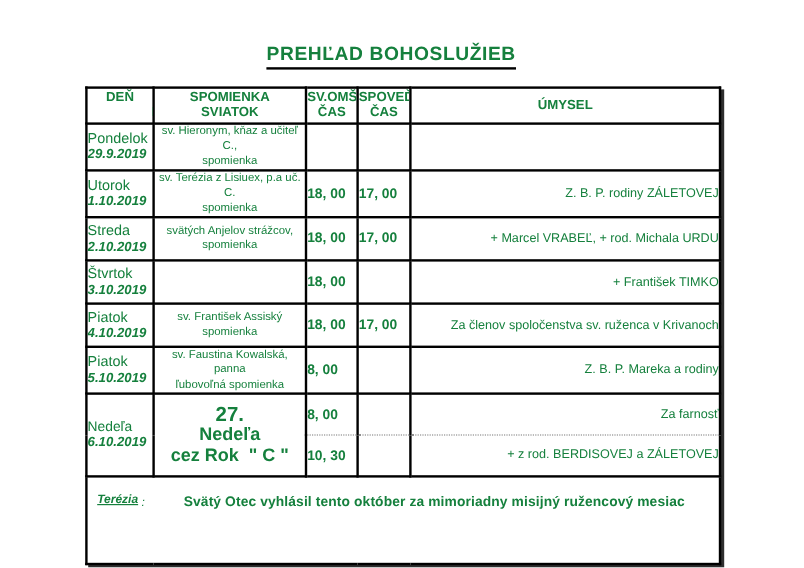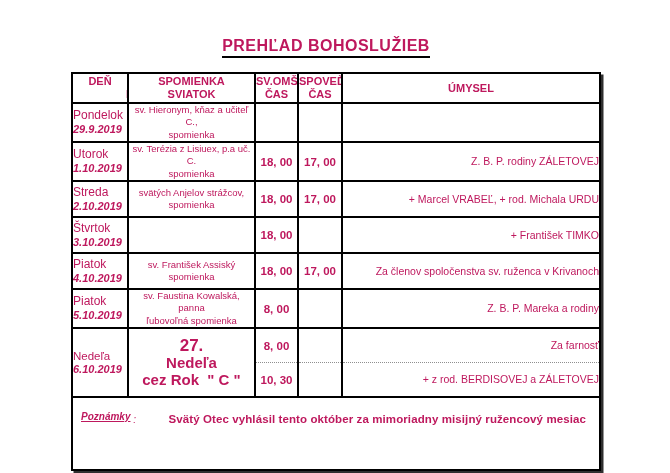--- a/index.html
+++ b/index.html
@@ -1,18 +1,18 @@
 <!DOCTYPE html>
 <html><head>
 <meta charset="utf-8">
 <style>
   html,body{margin:0;padding:0;background:#ffffff;}
   .page{
     position:relative;width:670px;height:473px;background:#ffffff;
-    font-family:"Liberation Sans", sans-serif;color:#be185d;overflow:hidden;
+    font-family:"Liberation Sans", sans-serif;color:#15803d;overflow:hidden;
   }
   .title{
     position:absolute;top:37px;left:62px;width:528px;text-align:center;
   }
   .title span{
     display:inline-block;font-size:16px;font-weight:bold;letter-spacing:.5px;
     border-bottom:2.5px solid #000;padding-bottom:1px;
   }
   table.sched{
     position:absolute;left:71px;top:72px;width:528px;
@@ -30,21 +30,21 @@
   td.hday{text-align:left;padding-left:3px;}
   td.hday .l2{display:block;text-indent:9px;padding-left:44px;}
   .hline{display:block;}
   
   tr.r td{height:34px;}
   td.day{ text-align:left;padding-left:4px;line-height:1.25;}
   td.day .dname{display:block;font-weight:normal;font-size:12px;}
   td.day .ddate{display:block;font-weight:bold;font-style:italic;font-size:11px;}
   td.day.sun .dname{font-weight:normal;font-size:11.5px;}
   td.mem{ text-align:center;font-size:9.5px;line-height:1.3;padding:0 2px;}
-  td.time{text-align:center;font-weight:bold;font-size:11.5px;}
+  td.time{text-align:left;font-weight:bold;font-size:11.5px;}
   td.intent{text-align:right;font-size:10.5px;padding-left:13px;line-height:1.25;}
   
   tr.sunA td, tr.sunB td{height:33px;}
   td.sunmem{text-align:center;line-height:1.12;}
   td.sunmem .b1{display:block;font-weight:bold;font-size:17px;}
   td.sunmem .b2{display:block;font-weight:bold;font-size:15px;}
   td.sunmem .b3{display:block;font-weight:bold;font-size:15px;white-space:pre;}
   tr.sunA td.subdiv{border-bottom:1px dotted #8f8f8f;}
   tr.sunB td.subdiv{border-top:1px dotted #8f8f8f;}
   
@@ -199,20 +199,20 @@
       <td class="intent subdiv">Za farnosť</td>
     </tr>
     <tr class="sunB">
       <td class="time subdiv">10, 30</td>
       <td class="time subdiv"></td>
       <td class="intent subdiv">+  z rod. BERDISOVEJ a ZÁLETOVEJ</td>
     </tr>
 
     <tr class="notes">
       <td colspan="5">
-        <span class="notes-label">Poznámky</span><span class="notes-colon"> :</span>
+        <span class="notes-label">Terézia</span><span class="notes-colon"> :</span>
         <span class="notes-text">Svätý Otec vyhlásil tento október za mimoriadny misijný ružencový mesiac</span>
       </td>
     </tr>
   </tbody>
     </table>
 
 </div>
 
 </body></html>

